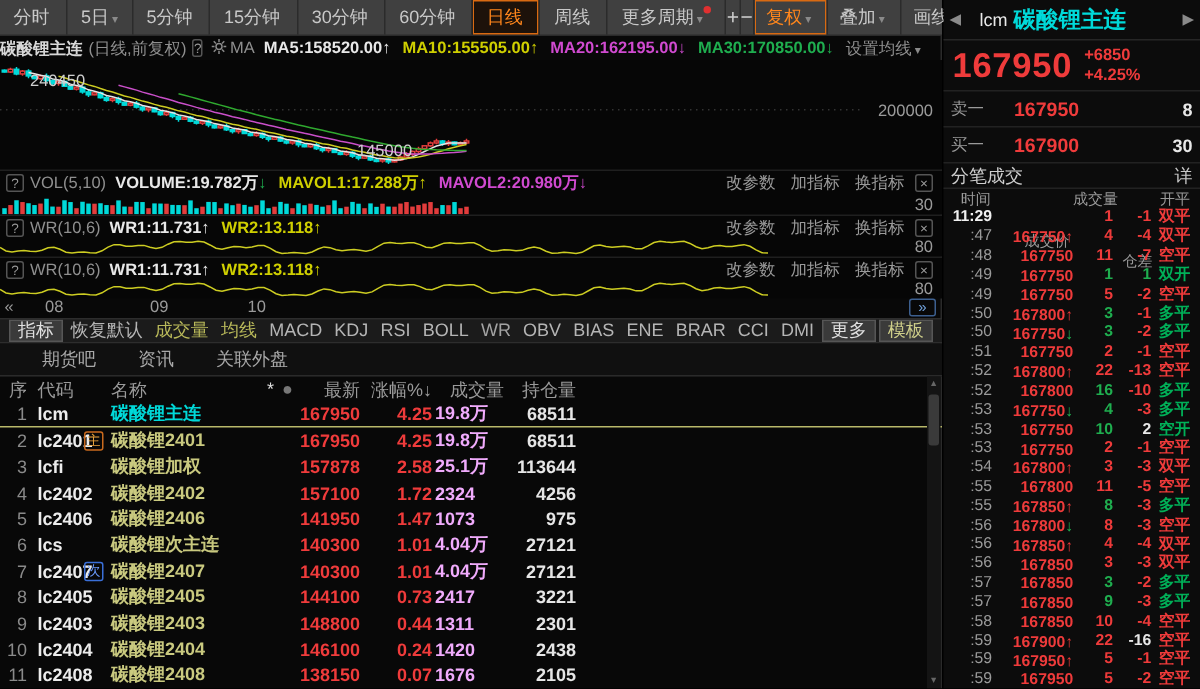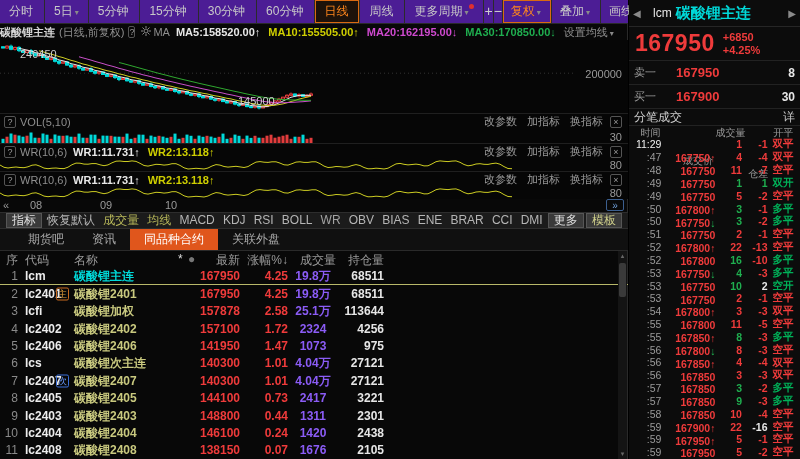--- a/index.html
+++ b/index.html
@@ -3,21 +3,21 @@
 <meta charset="utf-8">
 <style>
   * { box-sizing: border-box; margin: 0; padding: 0; }
   html,body { width:800px; height:459px; overflow:hidden; background:#000;
     font-family:"Liberation Sans", sans-serif; }
   .app { position:relative; width:800px; height:459px; background:#000; }
 
   
   .left { position:absolute; left:0; top:0; width:628px; height:459px; background:#080808; border-right:1px solid #2a2a2a; }
 
-  .toolbar { position:absolute; left:0; top:0; width:628px; height:24px; background:#4c1d95;
+  .toolbar { position:absolute; left:0; top:0; width:628px; height:24px; background:#404040;
     border-bottom:1px solid #2a2a2a; display:flex; align-items:stretch; font-size:12px; color:#c8c8c8; }
   .pwrap { display:flex; }
   .pbtn { padding:0 9px; line-height:23px; border-right:1px solid #2b2b2b; cursor:default; white-space:nowrap; position:relative; }
   .pbtn.c-act { color:#ff861c; box-shadow:inset 0 0 0 1px #d96a12; background:#1d120a; }
   .caret { color:#8a8a8a; font-size:8px; margin-left:2px; }
   .dot { display:none; }
   .dot.c-dot { display:inline-block; width:5px; height:5px; border-radius:50%; background:#e03030; vertical-align:top; margin:4px 0 0 1px; }
   .zbtn { width:20px; text-align:center; line-height:22px; font-size:14px; color:#cfcfcf; border-right:1px solid #2b2b2b; }
   .twrap { display:flex; }
   .tbtn { padding:0 8px; line-height:23px; border-right:1px solid #2b2b2b; white-space:nowrap; }
@@ -76,21 +76,21 @@
   .hc { position:absolute; top:1px; white-space:nowrap; }
   .c-seq  { left:0;  width:18px; text-align:right; color:#8a8a8a; }
   .c-code { left:25px; color:#ececec; font-weight:bold; }
   .c-badge{ left:56px; font-size:9px; line-height:11px; padding:0 1px; border-radius:2px; }
   .c-badge.c-or { border:1px solid #c96a1e; color:#e8a23c; }
   .c-badge.c-bl { border:1px solid #3a6fd8; color:#6a9bff; }
   .c-nm2  { left:74px; font-weight:bold; }
   .c-cy { color:#00d9d9; } .c-yl { color:#c9c97f; }
   .c-last { left:180px; width:60px; text-align:right; color:#ef3b3b; font-weight:bold; }
   .c-pct  { left:242px; width:46px; text-align:right; color:#ef3b3b; font-weight:bold; }
-  .c-vol  { left:290px; width:46px; text-align:center; color:#8b5cf6; font-weight:bold; }
+  .c-vol  { left:290px; width:46px; text-align:left; color:#f0abfc; font-weight:bold; }
   .c-oi   { left:338px; width:46px; text-align:right; color:#e6e6e6; font-weight:bold; }
   .h-star { left:178px; color:#ddd; } .h-dot { left:188px; color:#777; }
   .tscroll { position:absolute; right:0; top:251px; bottom:0; width:9px; background:#141414; font-size:7px; color:#666; text-align:center; }
   .thumb { position:absolute; left:1px; right:1px; top:12px; height:34px; background:#3a3a3a; border-radius:2px; }
   .sarr { position:absolute; left:0; right:0; line-height:10px; }
 
   
   .right { position:absolute; left:629px; top:0; width:171px; height:459px; background:#0c0c0c; }
   .qhead { position:absolute; left:0; top:0; width:171px; height:27px; display:flex; align-items:center;
     border-bottom:1px solid #262626; padding:0 4px; }
@@ -105,21 +105,21 @@
   .qlbl { color:#9a9a9a; width:30px; }
   .qpx { color:#ef3b3b; font-weight:bold; font-size:13px; margin-left:12px; }
   .qvol { margin-left:auto; color:#e8e8e8; font-weight:bold; font-size:12px; }
   .tickbar { position:absolute; left:0; top:108px; width:171px; height:18px; display:flex; align-items:center;
     border-top:1px solid #222; border-bottom:1px solid #222; padding:0 5px; font-size:12px; color:#cfcfcf; }
   .more { margin-left:auto; color:#c8c8c8; }
   .tkhead { position:absolute; left:0; top:126px; width:171px; height:12px; font-size:10px; color:#9a9a9a; display:flex; }
   .tkrows { position:absolute; left:0; top:138px; width:171px; height:321px; display:flex; flex-direction:column; overflow:hidden; }
   .tkrow { flex:none; height:12.84px; display:flex; align-items:center; font-size:10.5px; font-weight:bold; }
   .tk-t { width:33px; text-align:right; color:#9a9a9a; font-weight:normal; }
-  .tk-t.c-w { color:#f0f0f0; font-weight:normal; }
+  .tk-t.c-w { color:#f0f0f0; font-weight:bold; }
   .tk-p { width:55px; text-align:right;margin-top:28px; }
   .tk-v { width:27px; text-align:right; }
   .tk-d { width:26px; text-align:right; }
   .tk-o { width:28px; margin-left:5px; text-align:left; }
   .tk-o.c-r, .td-r { color:#ef3b3b; } .tk-o.c-g { color:#00b058; }
   .gearicon { display:inline-block; margin:0 2px; }
 </style>
 </head>
 <body>
 
@@ -358,20 +358,23 @@
         </svg>
       <span class="pricelab" style="left:20px;top:8px;">240450</span>
       <span class="pricelab" style="left:238px;top:55px;">145000</span>
       <span class="axislab" style="top:28px;">200000</span>
     </div>
 
     <div class="chartband" id="vol-band">
       <div class="legend" style="top:1px;height:13px;">
         <span class="qbox">?</span>
         <span style="margin-right:6px;">VOL(5,10)</span>
+        <span>
+          
+        <span class="litem"><span class="c-w">VOLUME:19.782万</span><span class="arr c-g">↓</span></span><span class="litem"><span class="c-y">MAVOL1:17.288万</span><span class="arr c-y">↑</span></span><span class="litem"><span class="c-m">MAVOL2:20.980万</span><span class="arr c-m">↓</span></span></span>
         <span class="acts">
           <span><span class="action">改参数</span><span class="action">加指标</span><span class="action">换指标</span></span>
           <span class="xbox">×</span>
         </span>
       </div>
       <svg id="vol-svg" class="subsvg" width="575" height="15">
           <rect x="1.5" y="10.8" width="3" height="4.2" fill="#00d9d9"></rect>
           <rect x="5.5" y="8.7" width="3" height="6.3" fill="#e23c3c"></rect>
           <rect x="9.5" y="5.5" width="3" height="9.5" fill="#00d9d9"></rect>
           <rect x="13.5" y="6.7" width="3" height="8.3" fill="#e23c3c"></rect>
@@ -515,21 +518,20 @@
         <div class="chip"><span>CCI</span></div>
         <div class="chip"><span>DMI</span></div>
         <div class="chip c-btn"><span>更多</span></div>
         <div class="chip c-btn c-tpl"><span>模板</span></div>
       </div>
 
     <div class="tabs">
 
     <div class="tab"><span>期货吧</span></div>
         <div class="tab"><span>资讯</span></div>
-        <div class="tab c-sel"><span>同品种合约</span></div>
         <div class="tab"><span>关联外盘</span></div>
       </div>
 
     <div class="thead">
       <span class="hc" style="left:0;width:18px;text-align:right;">序</span>
       <span class="hc" style="left:25px;">代码</span>
       <span class="hc" style="left:74px;">名称</span>
       <span class="hc h-star">*</span>
       <span class="hc h-dot">●</span>
       <span class="hc" style="left:180px;width:60px;text-align:right;">最新</span>

